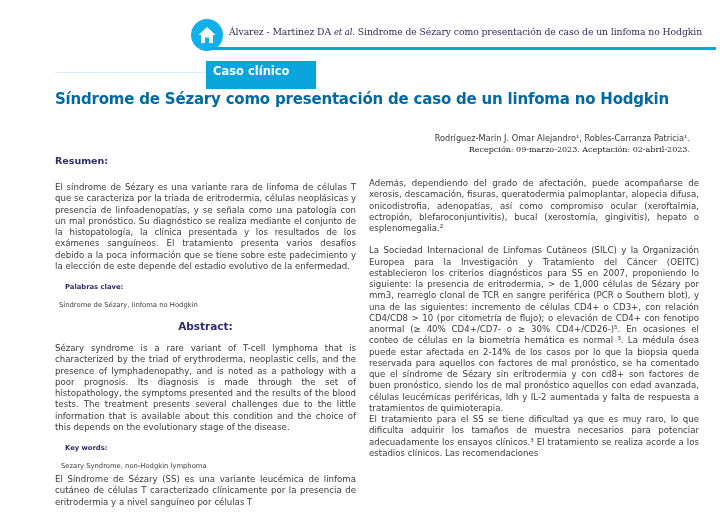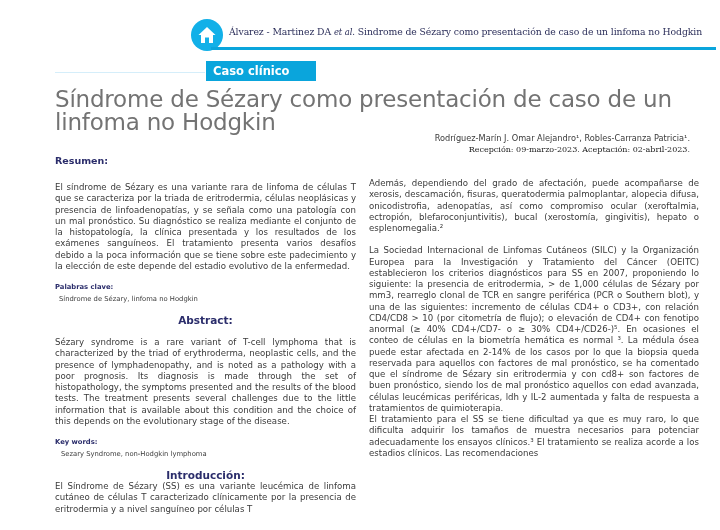--- a/index.html
+++ b/index.html
@@ -3,30 +3,30 @@
 <meta charset="utf-8">
 <style>
   html, body { margin:0; padding:0; }
   body { width:720px; height:530px; overflow:hidden; background:#ffffff; position:relative; font-family:"DejaVu Sans", sans-serif; color:#3a3a3a; }
   .header { position:absolute; left:191px; top:19px; width:528px; height:32px; }
   .home-btn { position:absolute; left:0; top:0; width:32px; height:32px; border-radius:50%; background:#12b0e8; display:flex; align-items:center; justify-content:center; }
   .running-title { position:absolute; left:38px; top:7px; font-family:"DejaVu Serif", serif; font-size:9.3px; color:#2c2f5a; white-space:nowrap; letter-spacing:-0.1px; }
   .running-title em { font-size:8.5px; }
   .header-rule { position:absolute; left:20px; top:28px; width:505px; height:3px; background:#0aa5dc; }
   .left-rule { position:absolute; left:55px; top:72px; width:150px; height:1px; background:#d5eefa; }
-  .section-badge { position:absolute; left:206px; top:61px; width:110px; height:20px; background:#0aa5dc; color:#fff; font-weight:bold; font-size:11.5px; line-height:20px; padding-left:7px; box-sizing:border-box; }
-  .title { position:absolute; left:55px; top:88px; width:640px; font-size:23px; line-height:23px; font-weight:normal; color:#737373; letter-spacing:-0.2px; }
+  .section-badge { position:absolute; left:206px; top:61px; width:110px; height:28px; background:#0aa5dc; color:#fff; font-weight:bold; font-size:11.5px; line-height:20px; padding-left:7px; box-sizing:border-box; }
+  .title { position:absolute; left:55px; top:88px; width:640px; font-size:15px; line-height:23px; font-weight:bold; color:#0369a1; letter-spacing:-0.2px; }
   .authors { position:absolute; right:30px; top:133px; text-align:right; font-size:8.2px; line-height:11px; color:#3a3a3a; }
   .dates { font-family:"DejaVu Serif", serif; font-size:8px; color:#222; }
   .col-left { position:absolute; left:55px; top:155px; width:301px; }
   .col-right { position:absolute; left:369px; top:178px; width:330px; }
   .heading { font-size:9.5px; font-weight:bold; color:#2b2d6b; margin:0; }
   .heading.big { font-size:10.5px;text-align:center; }
   .para { font-size:8.6px; line-height:11.25px; text-align:justify; color:#3a3a3a; margin:0; }
-  .kw-label { font-size:6.8px; font-weight:bold; color:#2b2d6b; margin:0; }
+  .kw-label { font-size:6.8px; font-weight:bold; color:#2b2d6b; margin:10px; }
   .kw-value { font-size:6.8px; color:#3a3a3a; margin:4px; }
 </style>
 </head>
 <body>
 
 <div class="header">
   <div class="home-btn">
     <svg width="20" height="20" viewBox="0 0 20 20">
       <path d="M10 2 L1.5 10 L4 10 L4 18 L8 18 L8 12.5 L12 12.5 L12 18 L16 18 L16 10 L18.5 10 Z" fill="#ffffff"></path>
     </svg>
@@ -47,21 +47,20 @@
 
 <div class="col-left">
   <p class="heading">Resumen:</p>
   <p class="para" style="margin-top:16px;">El síndrome de Sézary es una variante rara de linfoma de células T que se caracteriza por la triada de eritrodermia, células neoplásicas y presencia de linfoadenopatías, y se señala como una patología con un mal pronóstico. Su diagnóstico se realiza mediante el conjunto de la histopatología, la clínica presentada y los resultados de los exámenes sanguíneos. El  tratamiento presenta varios desafíos debido a la poca información que se tiene sobre este padecimiento y la elección de este depende del estadio evolutivo de la enfermedad.</p>
   <p class="kw-label" style="margin-top:11px;">Palabras clave:</p>
   <p class="kw-value">Síndrome de Sézary, linfoma no Hodgkin</p>
   <p class="heading big" style="margin-top:11px;">Abstract:</p>
   <p class="para" style="margin-top:11px;">Sézary syndrome is a rare variant of T-cell lymphoma that is characterized by the triad of erythroderma, neoplastic cells, and the presence of lymphadenopathy, and is noted as a pathology with a poor prognosis. Its diagnosis is made through the set of histopathology, the symptoms presented and the results of the blood tests. The treatment presents several challenges due to the little information that is available about this condition and the choice of this depends on the evolutionary stage of the disease.</p>
   <p class="kw-label" style="margin-top:11px;">Key words:</p>
   <p class="kw-value" style="padding-left:2px;">Sezary Syndrome, non-Hodgkin lymphoma</p>
-  <p class="heading big" style="margin-top:11px;">Introducción:</p>
   <p class="para">El Síndrome de Sézary (SS) es una variante leucémica de linfoma cutáneo de células T caracterizado clínicamente por la presencia de eritrodermia y a nivel sanguíneo por células T</p>
 </div>
 
 <div class="col-right">
   <p class="para">Además, dependiendo del grado de afectación, puede acompañarse de xerosis, descamación, fisuras, queratodermia palmoplantar, alopecia difusa, onicodistrofia, adenopatías, así como compromiso ocular (xeroftalmia, ectropión, blefaroconjuntivitis), bucal (xerostomía, gingivitis), hepato o esplenomegalia.²</p>
   <p class="para" style="margin-top:11px;">La Sociedad Internacional de Linfomas Cutáneos (SILC) y la Organización Europea para la Investigación y Tratamiento del Cáncer (OEITC) establecieron los criterios diagnósticos para SS en 2007, proponiendo lo siguiente: la presencia de eritrodermia, &gt; de 1,000 células de Sézary por mm3, rearreglo clonal de TCR en sangre periférica (PCR o Southern blot), y una de las siguientes: incremento de células CD4+ o CD3+, con relación CD4/CD8 &gt; 10 (por citometría de flujo); o elevación de CD4+ con fenotipo anormal (≥ 40% CD4+/CD7- o ≥ 30% CD4+/CD26-)⁵. En ocasiones el conteo de células en la biometría hemática es normal ³. La médula ósea puede estar afectada en 2-14% de los casos por lo que la biopsia queda reservada para aquellos con factores de mal pronóstico, se ha comentado que el síndrome de Sézary sin eritrodermia y con cd8+ son factores de buen pronóstico, siendo los de mal pronóstico aquellos con edad avanzada, células leucémicas periféricas, ldh y IL-2 aumentada y falta de respuesta a tratamientos de quimioterapia.</p>
   <p class="para">El tratamiento para el SS se tiene dificultad ya que es muy raro, lo que dificulta adquirir los tamaños de muestra necesarios para potenciar adecuadamente los ensayos clínicos.³ El tratamiento se realiza acorde a los estadios clínicos.  Las recomendaciones</p>
 </div>
 
 </body></html>

